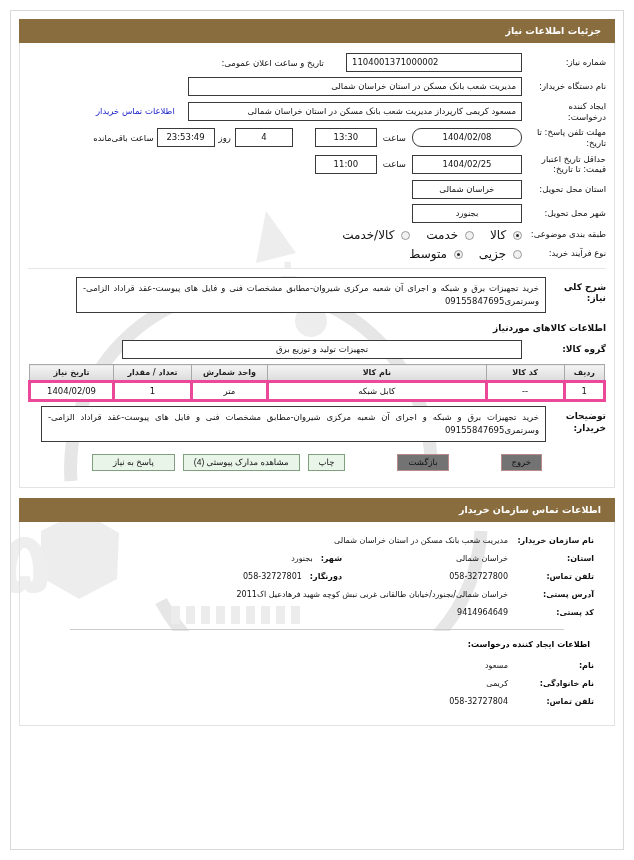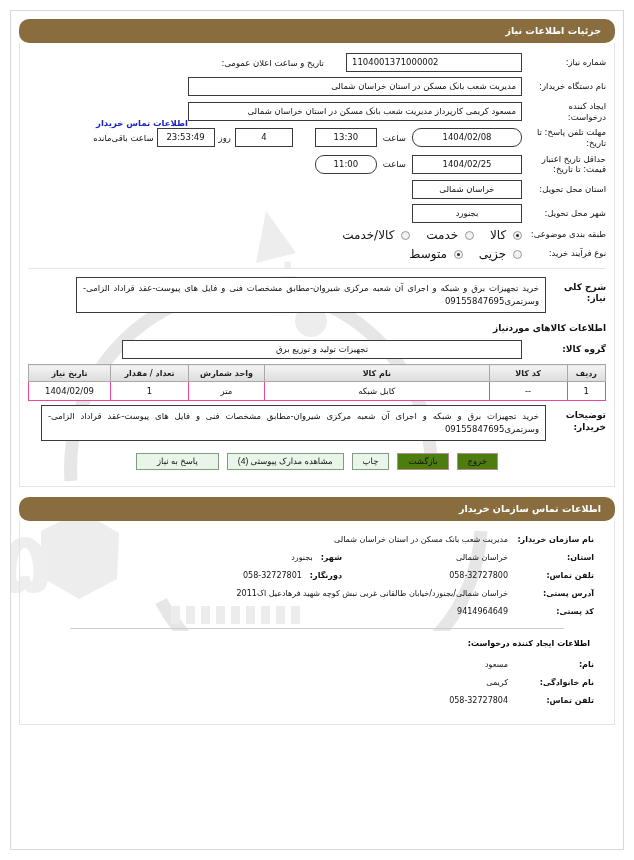--- a/index.html
+++ b/index.html
@@ -37,21 +37,20 @@
 
   
   .section-bar {
     background: #8a6d3f;
     color: #ffffff;
     font-size: 9.5px;
     font-weight: bold;
     padding: 6px 14px 7px 14px;
     text-align: right;
     margin: 8px 8px 0 8px;
-    border-radius: 10px;
   }
 
   
   .form-block {
     margin: 0 8px;
     border-left: 1px solid #e3e3e3;
     border-right: 1px solid #e3e3e3;
     border-bottom: 1px solid #e3e3e3;
     padding: 10px 8px 6px 8px;
   }
@@ -116,24 +115,23 @@
     background: #fff;
     font-size: 8.5px;
     padding: 0 5px;
     text-align: right;
     white-space: nowrap;
     overflow: visible;
   }
   .creator-link-out {
     position: absolute;
     left: -93px;
-    top: 12px;
+    top: 0;
     line-height: 17px;
     white-space: nowrap;
-    font-weight: bold;
   }
 
   
   .radio {
     display: inline-block;
     width: 9px; height: 9px;
     border: 1px solid #9a9a9a;
     border-radius: 50%;
     background: #f2f2f2;
     vertical-align: -1px;
@@ -201,21 +199,21 @@
     background: linear-gradient(#f4f4f4, #dcdcdc);
     border: 1px solid #a8a8a8;
     font-weight: bold;
     color: #222;
     height: 17px;
     padding: 0 3px;
     text-align: center;
     font-size: 8px;
   }
   table.goods td {
-    border: 1px solid #ec4899;
+    border: 3px solid #ec4899;
     height: 19px;
     text-align: center;
     color: #111;
     background: #fff;
     padding: 0 16px;
   }
 
   
   .btn-row {
     display: flex;
@@ -231,21 +229,22 @@
     color: #111;
     height: 17px;
     line-height: 15px;
     padding: 0 10px;
     cursor: pointer;
     white-space: nowrap;
     text-align: center;
   }
   .btn.pink {
     border: 1px solid #b98b8b;
-    background: #4d7c0f;
+    background: #737373;
+    margin-left: 44px;
   }
 
   
   .contact-block {
     margin: 0 8px;
     padding: 14px 20px 10px 20px;
     border-left: 1px solid #e3e3e3;
     border-right: 1px solid #e3e3e3;
     border-bottom: 1px solid #e3e3e3;
   }
@@ -357,21 +356,21 @@
         <div class="field ctr" style="width:58px;margin-right:22px;">4</div>
         <div class="inline-lbl" style="padding:0 4px;">روز</div>
         <div class="field ctr" style="width:58px;">23:53:49</div>
         <div class="inline-lbl" style="padding:0 3px;">ساعت باقی‌مانده</div>
       </div>
 
       <div class="row">
         <div class="lbl w1">حداقل تاریخ اعتبار قیمت: تا تاریخ:</div>
         <div class="field ctr" style="width:110px;">1404/02/25</div>
         <div class="inline-lbl">ساعت</div>
-        <div class="field ctr" style="width:62px;border-radius:9px;">11:00</div>
+        <div class="field ctr" style="width:62px;">11:00</div>
       </div>
 
       <div class="row">
         <div class="lbl w1">استان محل تحویل:</div>
         <div class="field ctr" style="width:110px;">خراسان شمالی</div>
       </div>
 
       <div class="row">
         <div class="lbl w1">شهر محل تحویل:</div>
         <div class="field ctr" style="width:110px;">بجنورد</div>

